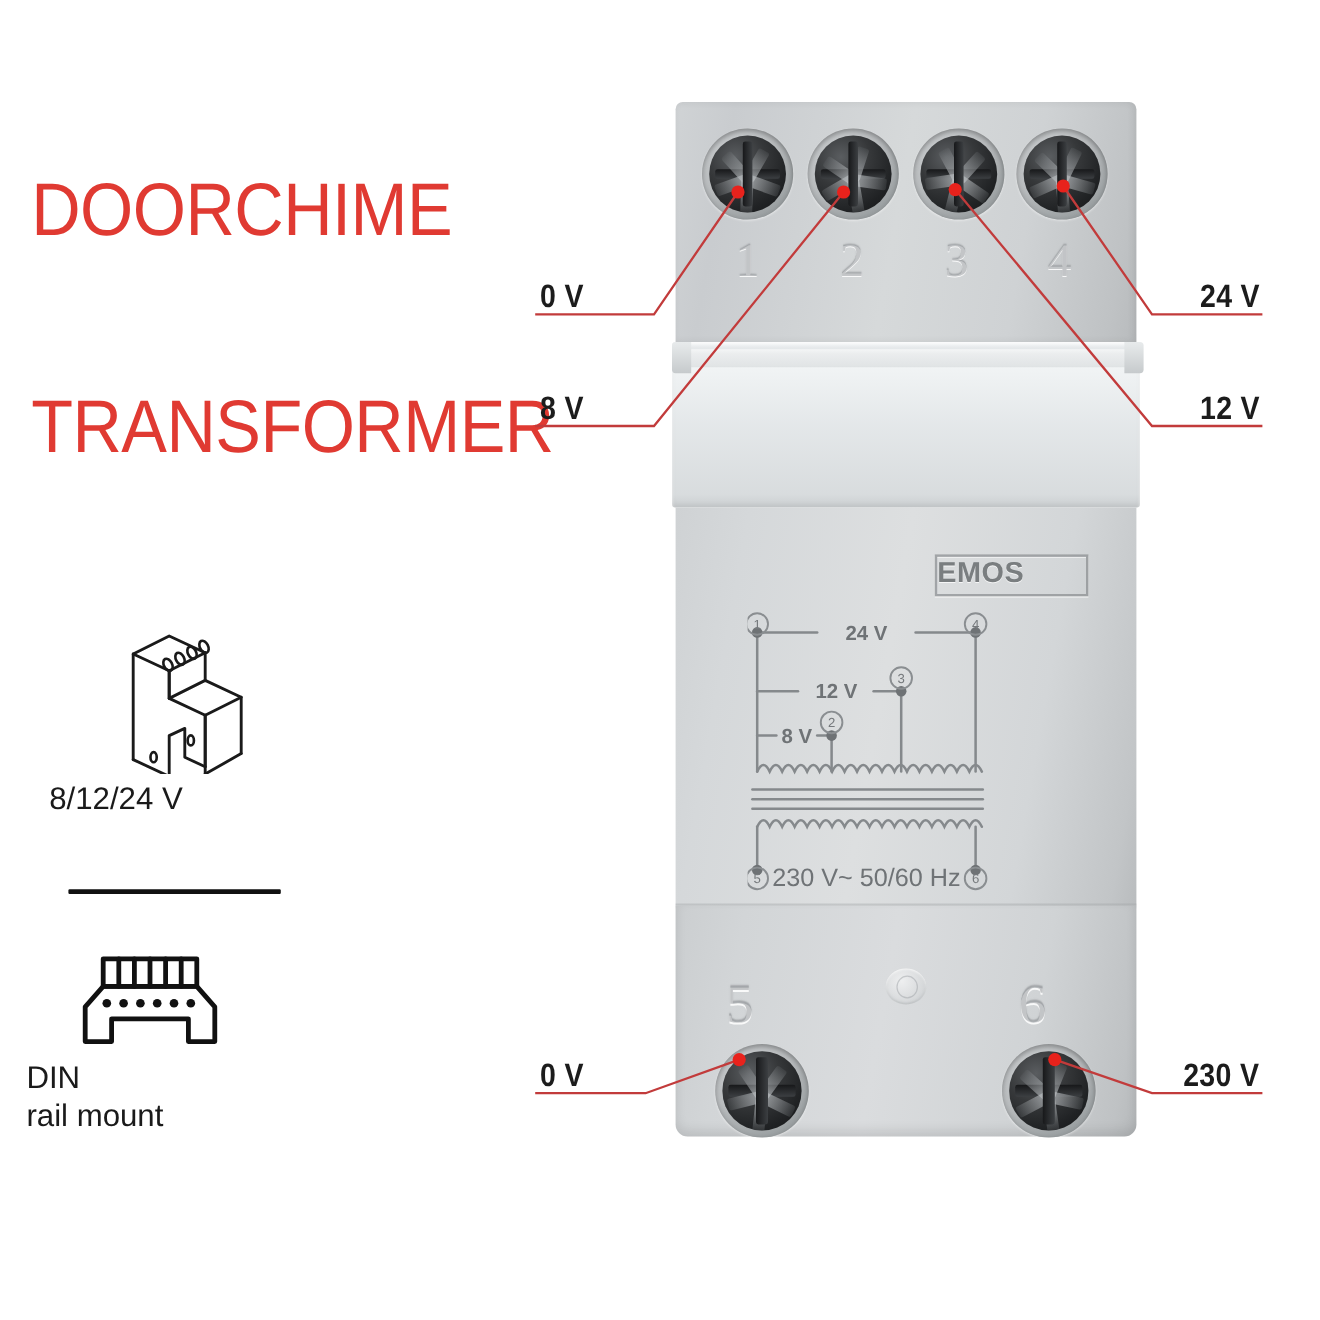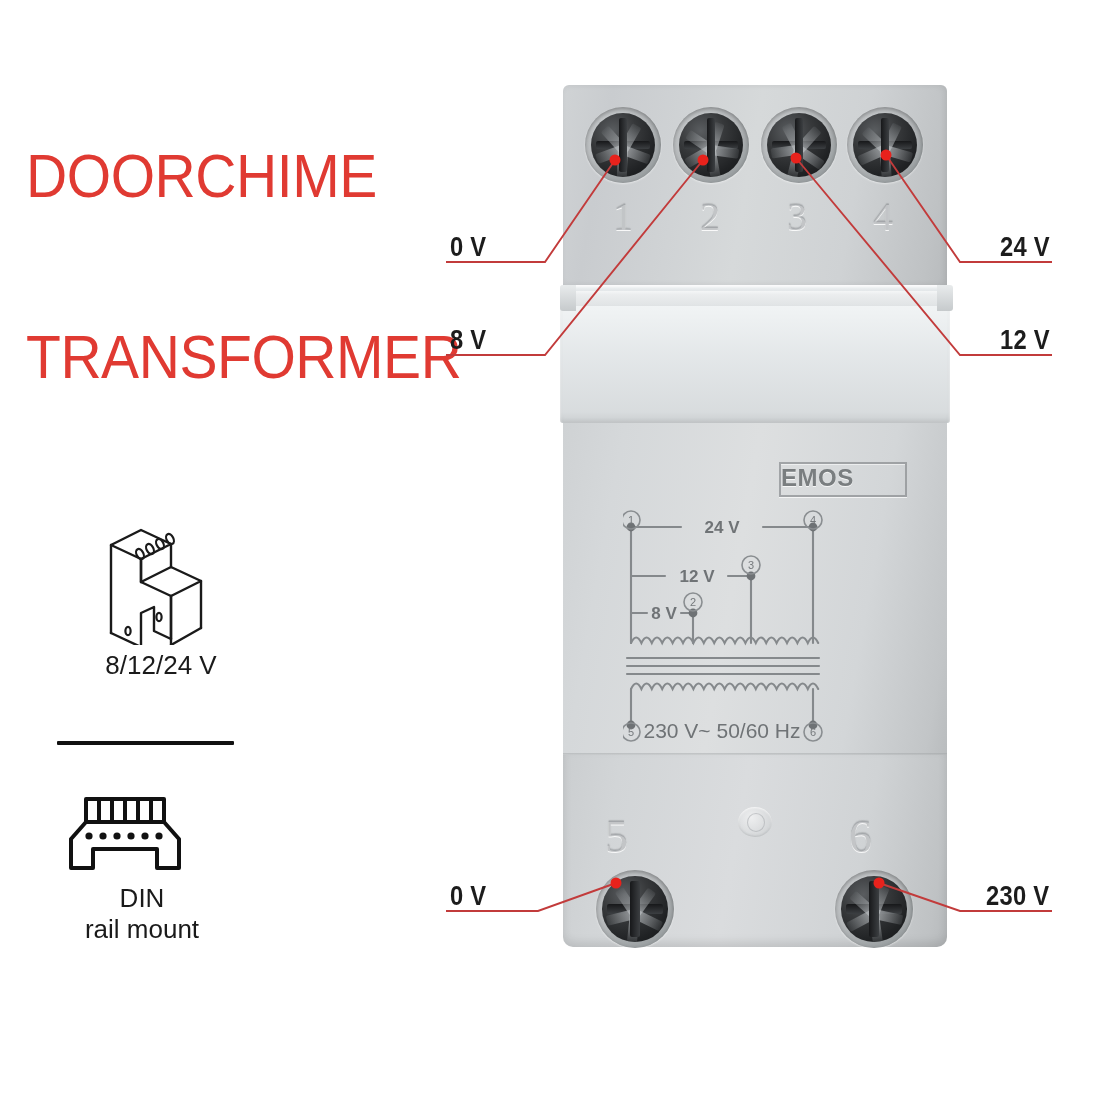--- a/index.html
+++ b/index.html
@@ -217,21 +217,20 @@
   .callout-label.lbl-right { transform-origin: left center; }
 
   .leaders { position: absolute; left: 0; top: 0; width: 1100px; height: 1100px; pointer-events: none; }
 
   
   .feat-caption {
     position: absolute;
     font-family: "Liberation Sans", sans-serif;
     font-size: 26px;
     color: #1a1a1a;
-    text-align: center;
     line-height: 1.2;
     white-space: pre-line;
   }
   .divider {
     position: absolute;
     left: 57px; top: 741px;
     width: 177px; height: 4px;
     background: #111111;
     border-radius: 1px;
   }

